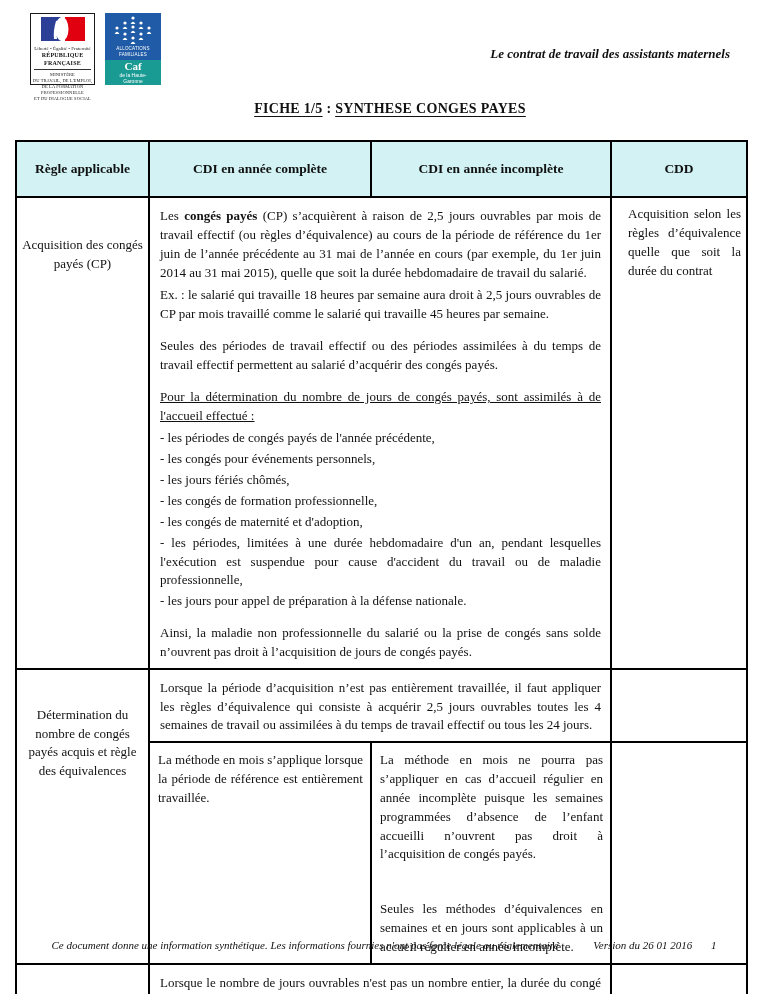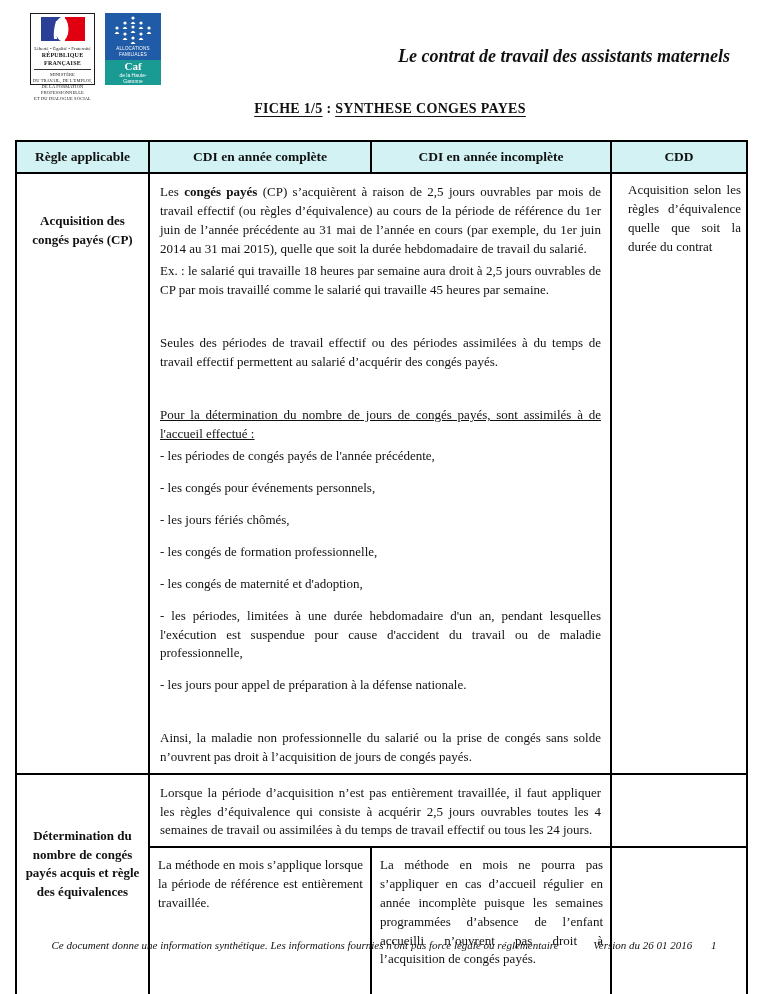--- a/index.html
+++ b/index.html
@@ -43,21 +43,21 @@
   }
   .caf-bottom {
     height: 25px; background: #199a92; color: #fff; text-align: center;
     padding-top: 1px;
   }
   .caf-name { font-size: 11px; font-weight: bold; line-height: 1.0; font-family: "Liberation Serif", serif; }
   .caf-sub { width: 40px; margin: 0 auto; font-size: 5px; line-height: 1.25; font-family: "Liberation Sans", sans-serif; }
 
   .doc-subject {
     position: absolute; top: 46px; right: 38px;
-    font-size: 18px; font-weight: bold; font-style: italic;
+    font-size: 13px; font-weight: bold; font-style: italic;
     text-align: right;
   }
 
   
   .main-title {
     position: absolute; top: 95px; left: 0; width: 768px;
     text-align: center;
     font-size: 14px; font-weight: bold; margin: 6px;
     letter-spacing: 0.3px;
   }
@@ -72,44 +72,44 @@
     border: 2px solid #000;
   }
   table.rules th, table.rules td {
     border: 2px solid #000;
     vertical-align: top;
     font-size: 13px;
     line-height: 1.45;
   }
   table.rules th {
     background: #d2f2f4;
-    height: 32px;
+    height: 56px;
     vertical-align: middle;
     text-align: center;
     font-size: 13.5px;
     line-height: 1.2;
   }
   .label-cell {
     text-align: center;
-    font-weight: bold;
+    font-weight: normal;
     font-size: 13.5px;
     line-height: 1.4;
     padding: 38px 4px 0 4px;
     margin-left: 24px;
   }
-  .label-cell.mid { padding-top: 52px; }
+  .label-cell.mid { padding-top: 36px; }
   .cell-main { padding: 9px 9px 6px 10px; text-align: justify; border-radius: 26px; }
   .cell-cdd  { padding: 7px 5px 4px 16px; font-size: 11.5px; line-height: 1.32; text-align: justify; }
   .cell-split { padding: 8px 7px 6px 8px; text-align: justify; }
 
   td p { margin: 0; }
   .mt-sm    { margin-top: 4px; }
-  .mt-blank { margin-top: 34px; }
+  .mt-blank { margin-top: 13px; }
   .mt-2blank{ margin-top: 36px; }
-  .mt-list  { margin-top: 13px; }
+  .mt-list  { margin-top: 2px; }
   .underline { text-decoration: underline; font-family: Liberation Serif, serif; }
   .bold { font-weight: bold; }
 
   tr.r1  { height: 404px; }
   tr.r2a { height: 62px; }
   tr.r2b { height: 168px; }
   tr.r3  { height: 66px; }
 
   
   .page-footer {

